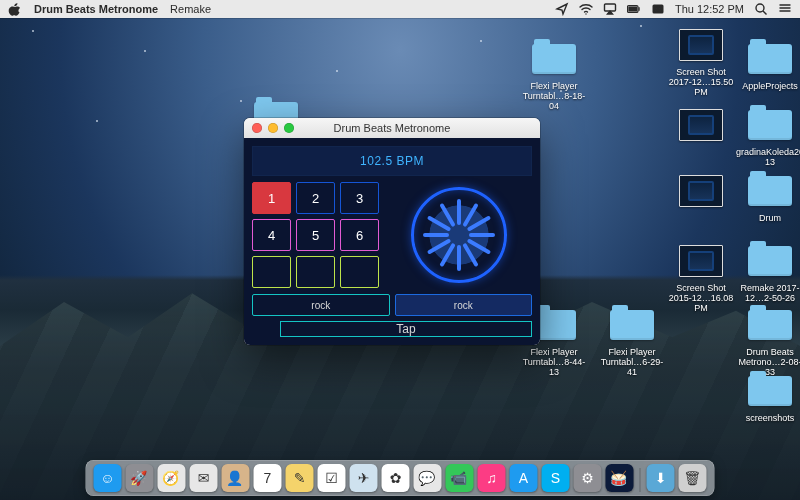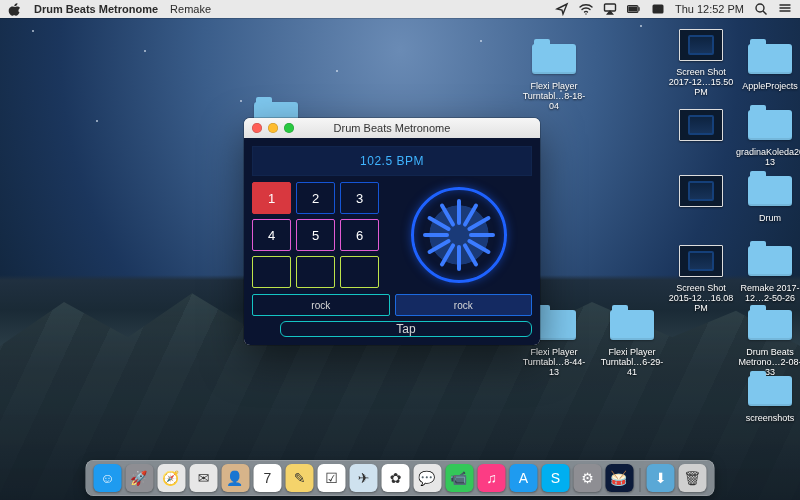--- a/index.html
+++ b/index.html
@@ -123,21 +123,21 @@
   }
   .right-col { flex:1; display:flex; flex-direction:column; gap:5px; }
   .style-row { display:flex; gap:5px; }
   .style-btn {
     flex:1; height:22px; border:1px solid #14c4c4; color:#d7d7d7; font-size:10px;
     display:flex; align-items:center; justify-content:center; border-radius:2px;
   }
   .style-btn.sel { background:#142a62; border-color:#1c6ae0; }
   .tap-btn {
     flex:1; border:1px solid #14c4c4; color:#d7d7d7; font-size:12px;
-    display:flex; align-items:center; justify-content:center; border-radius:6px;margin-left:28px;
+    display:flex; align-items:center; justify-content:center; border-radius:0;margin-left:28px;
   }
 
   
   .dock {
     position:absolute; bottom:4px; left:50%; transform:translateX(-50%);
     background:rgba(220,224,228,.55); border-radius:8px; padding:4px 8px;
     display:flex; align-items:flex-end; gap:4px;
     box-shadow:0 4px 12px rgba(0,0,0,.35), inset 0 0 0 .5px rgba(255,255,255,.3);
     backdrop-filter:blur(2px);
   }

